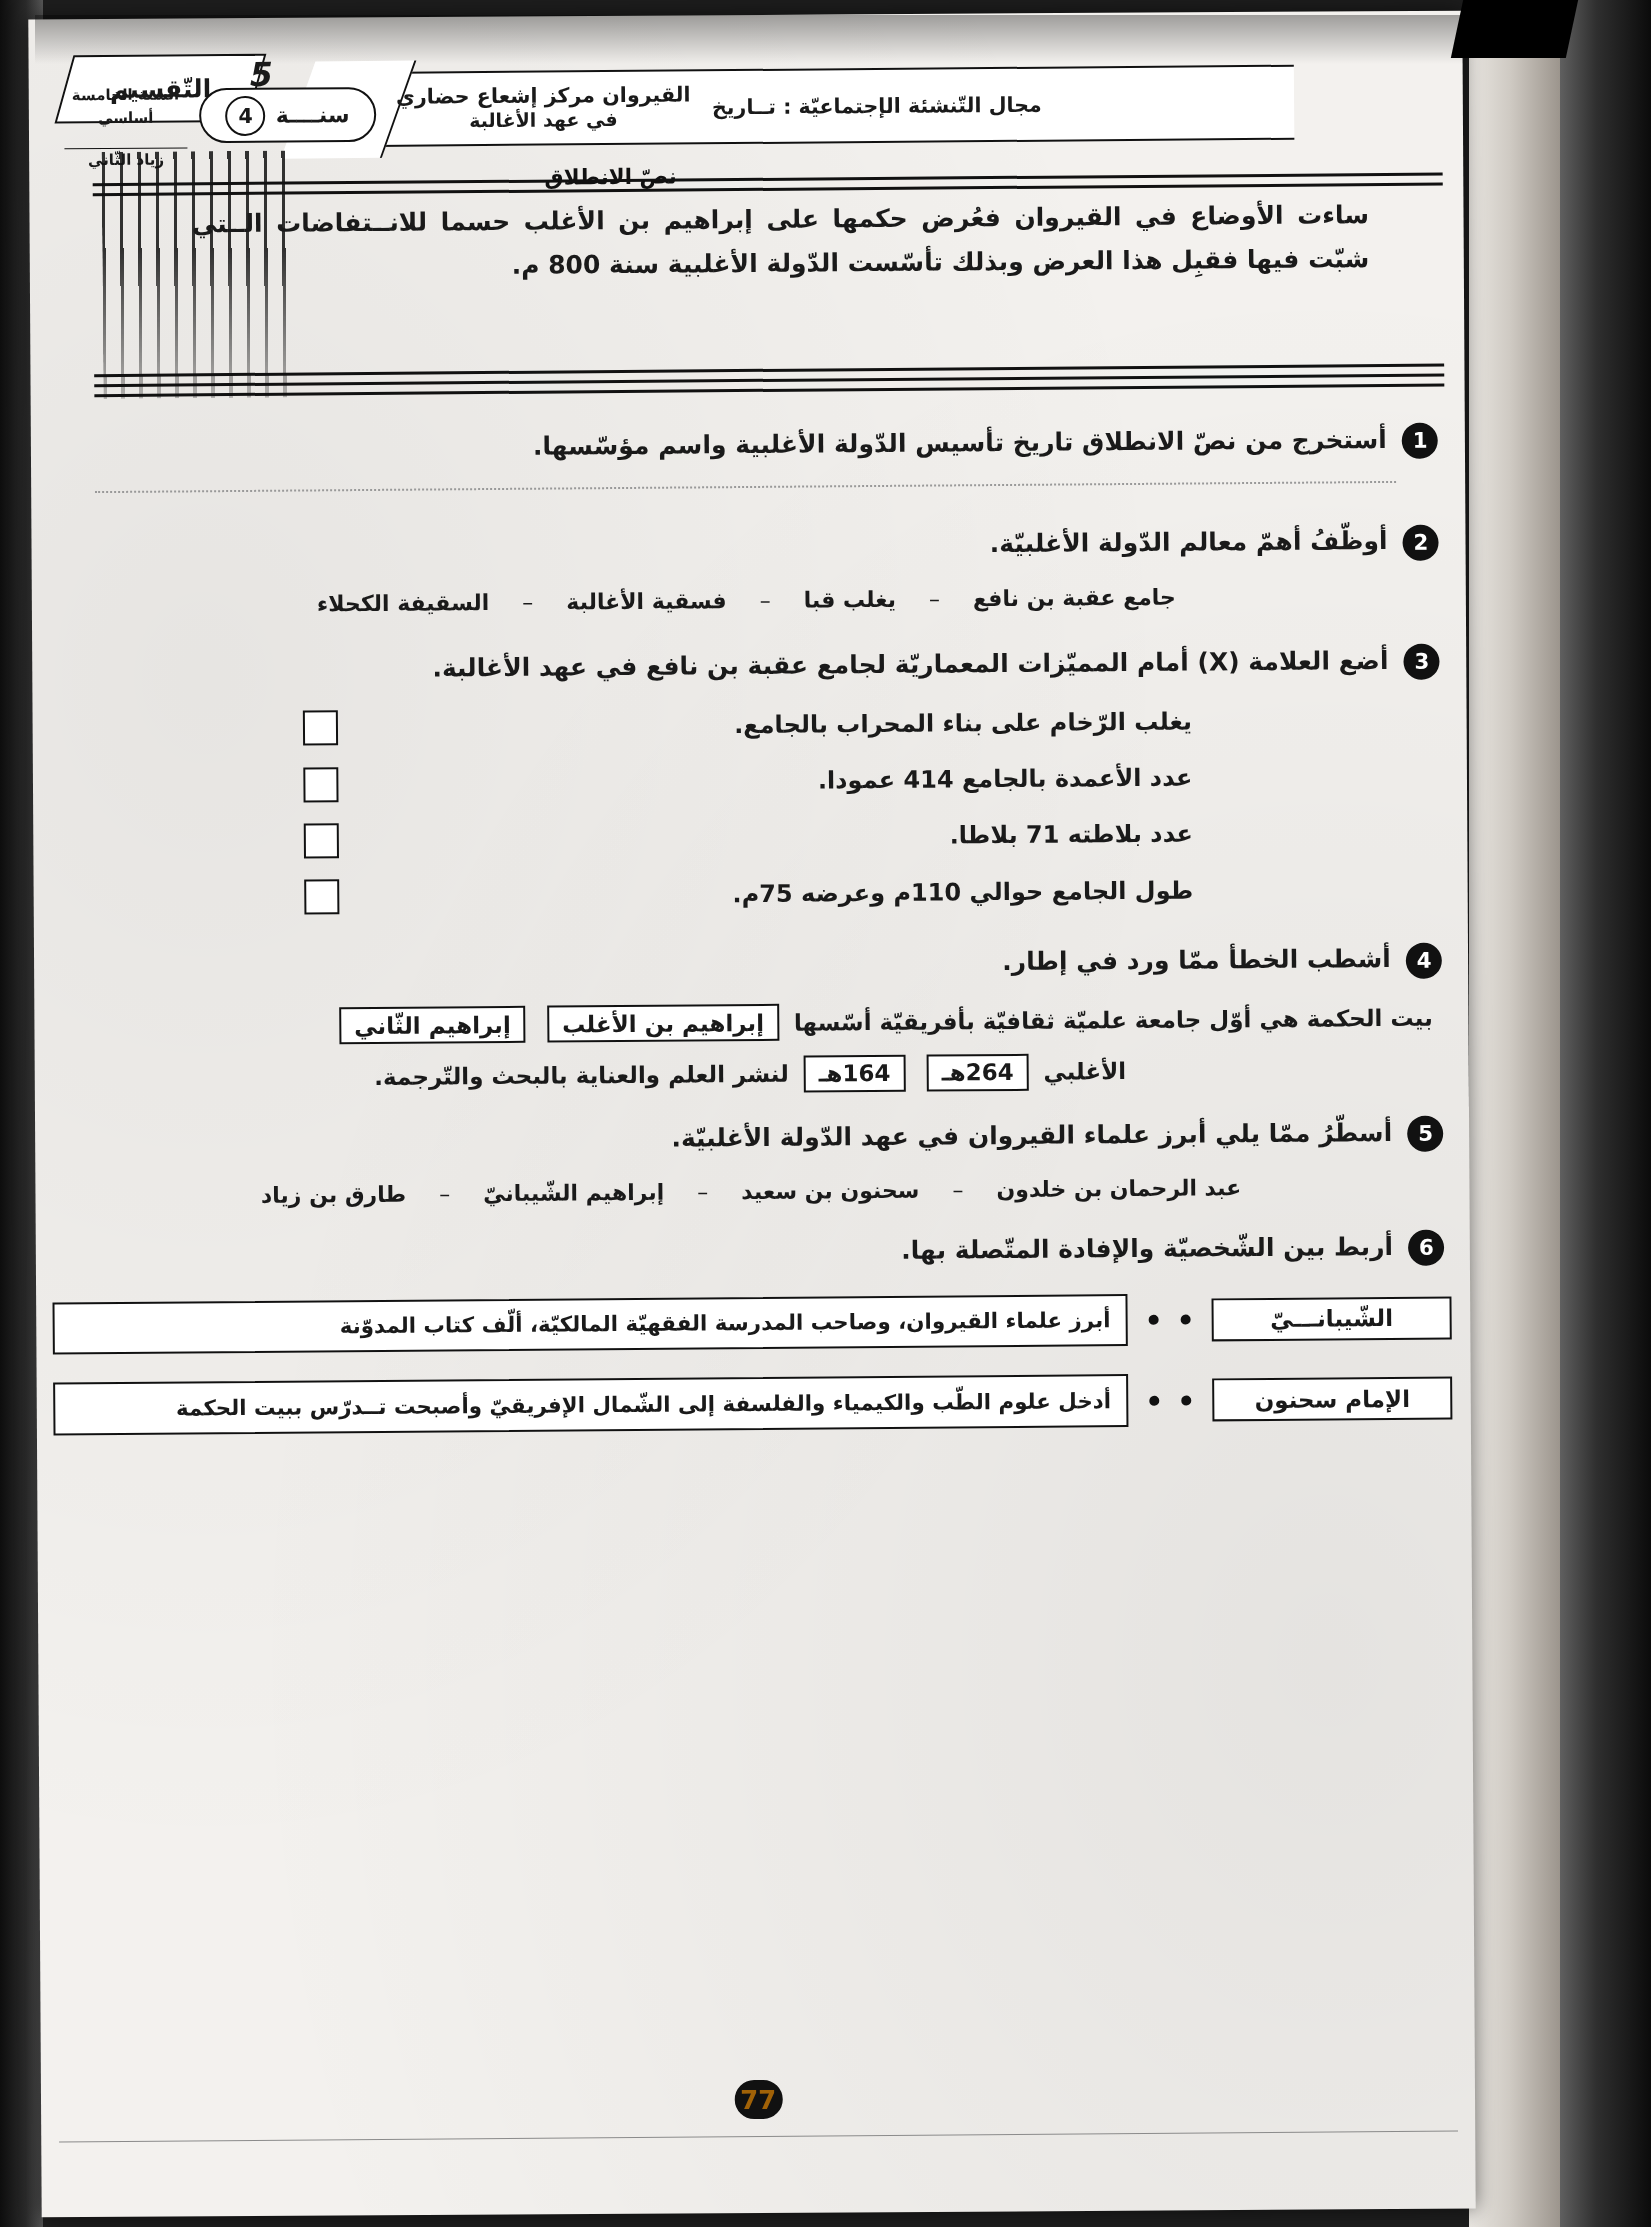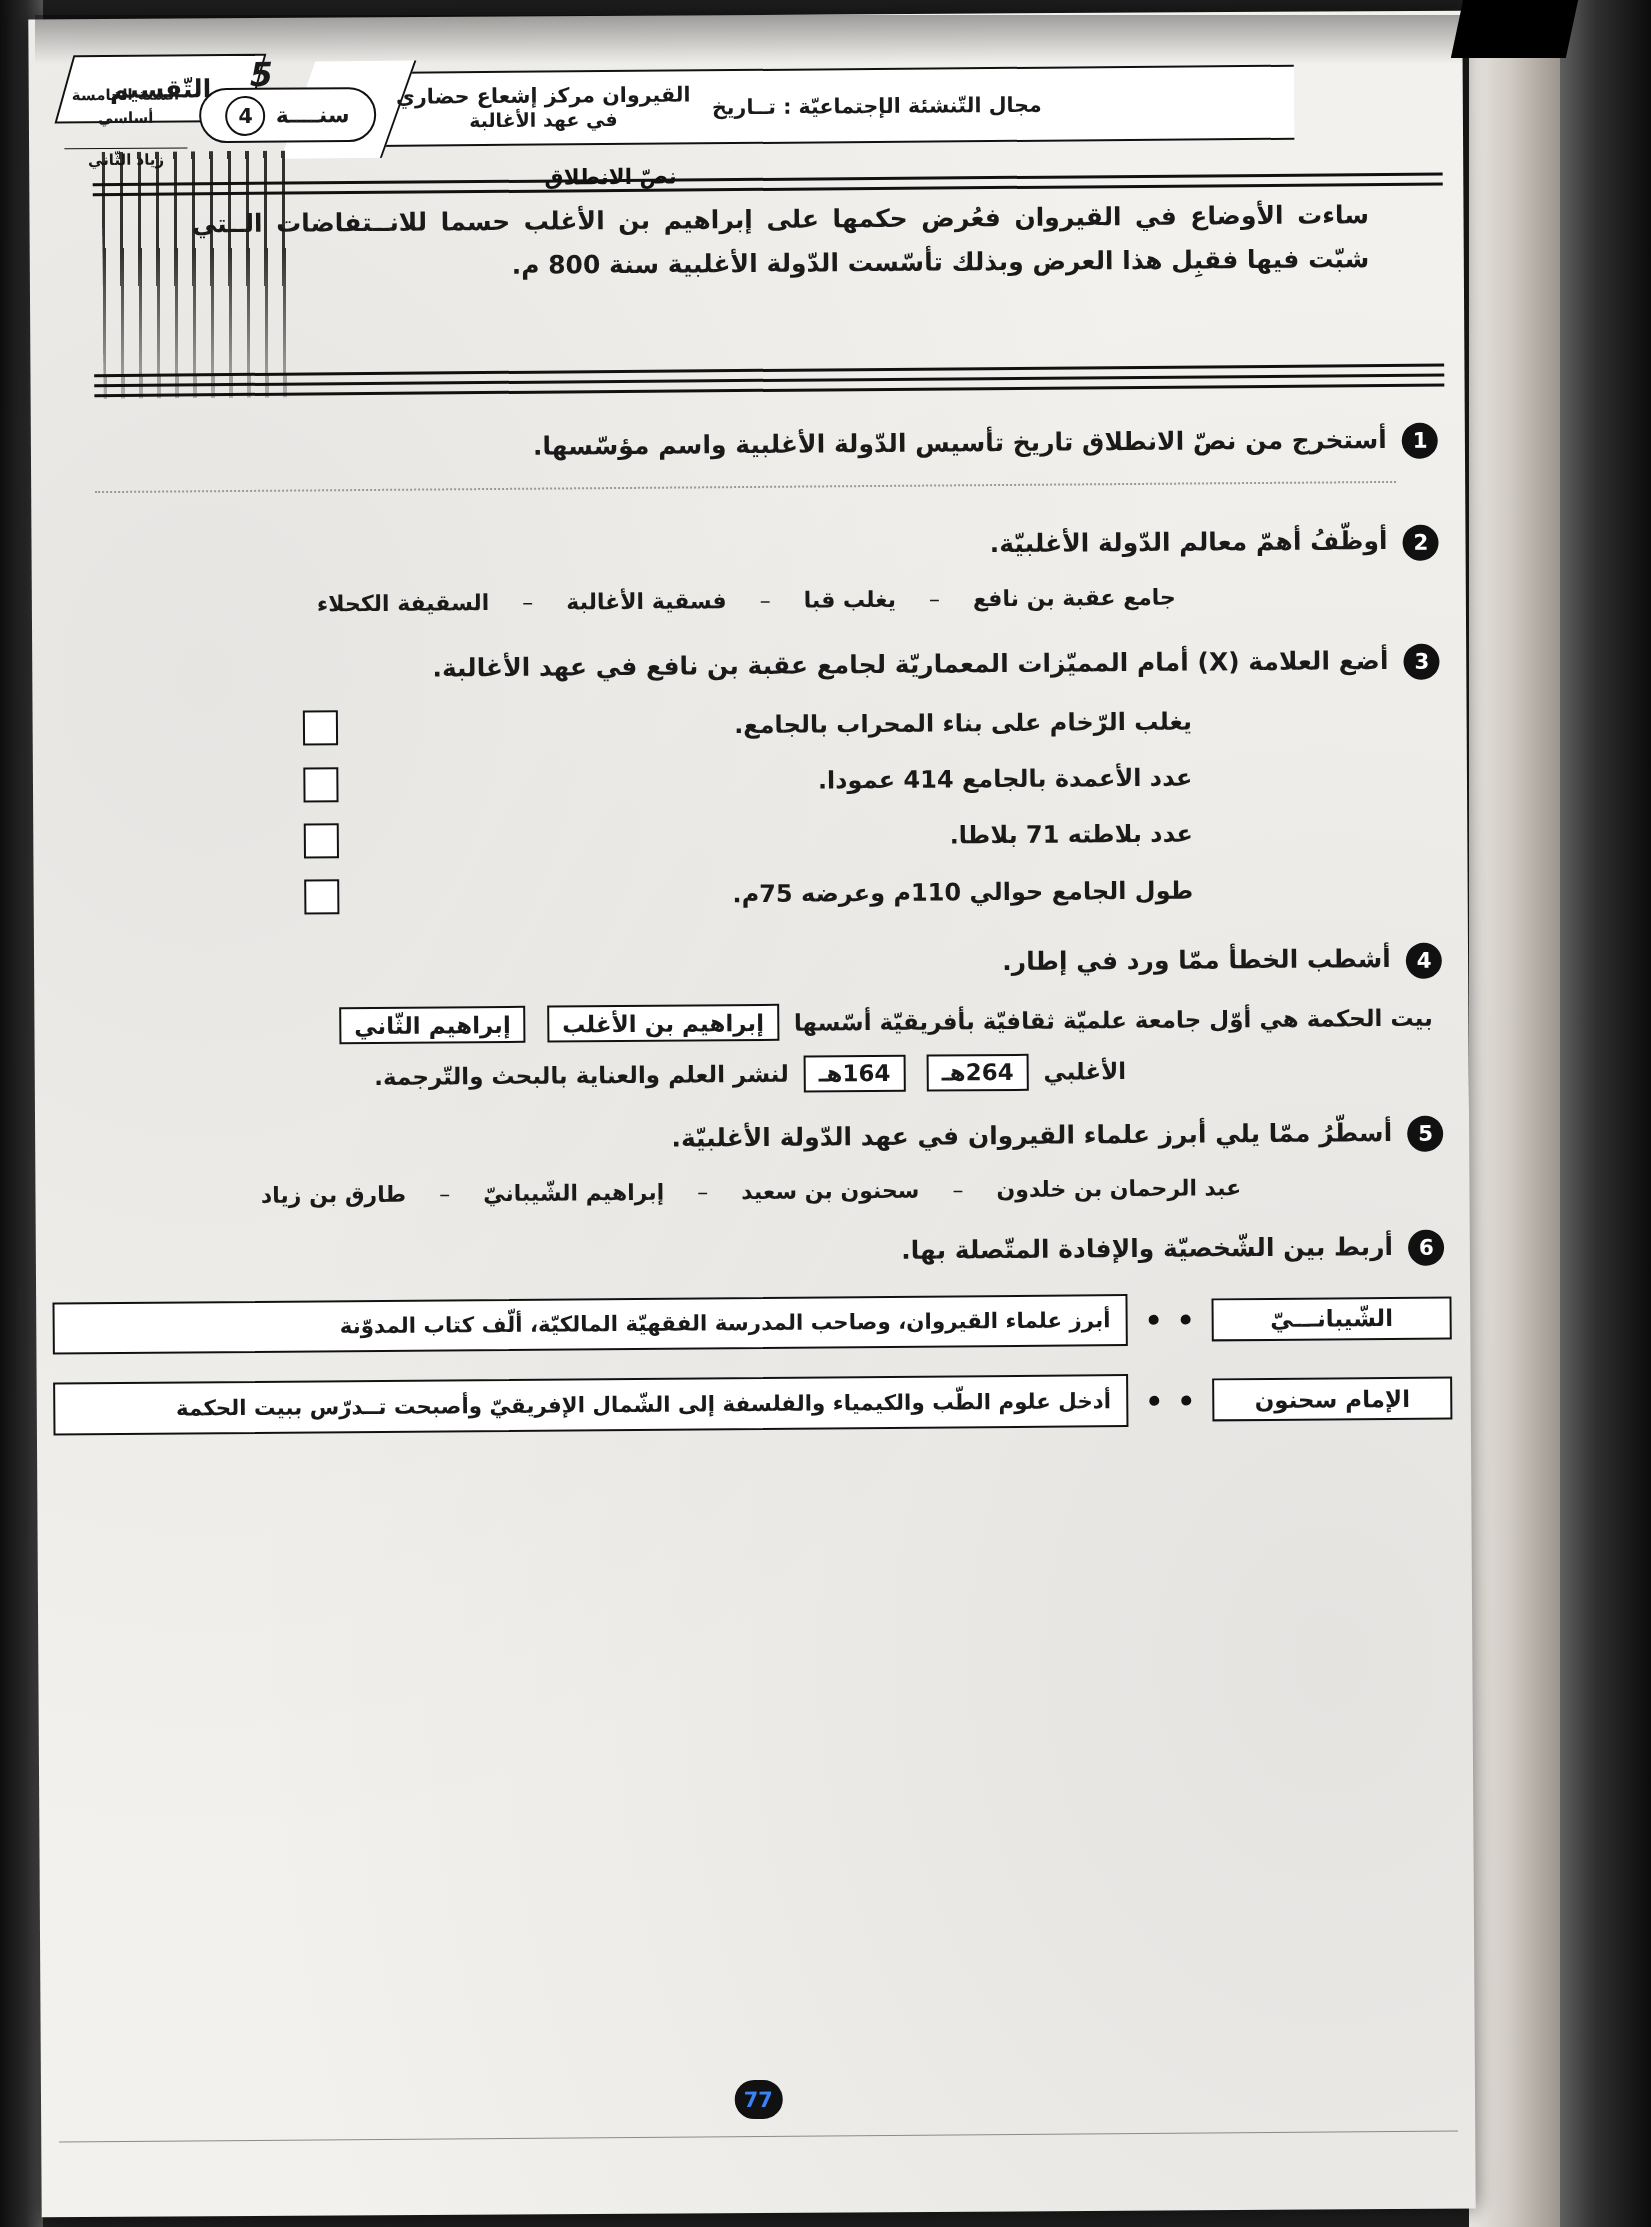--- a/index.html
+++ b/index.html
@@ -396,22 +396,22 @@
     left: 0; right: 0;
     bottom: 71px;
     display: flex;
     justify-content: center;
   }
   .page-number span {
     width: 44px; height: 35px;
     border: 2.5px solid #111;
     border-radius: 21.4px;
     background: #111;
-    color: #3b82f6;
-    font-size: 21px;
+    color: #a16207;
+    font-size: 26px;
     font-weight: bold;
     display: flex;
     align-items: center;
     justify-content: center;
   }
   .bottom-rule {
     position: absolute;
     left: 0; right: 0;
     bottom: 53px;
     border-top: 1.6px solid #8a8a8a;

